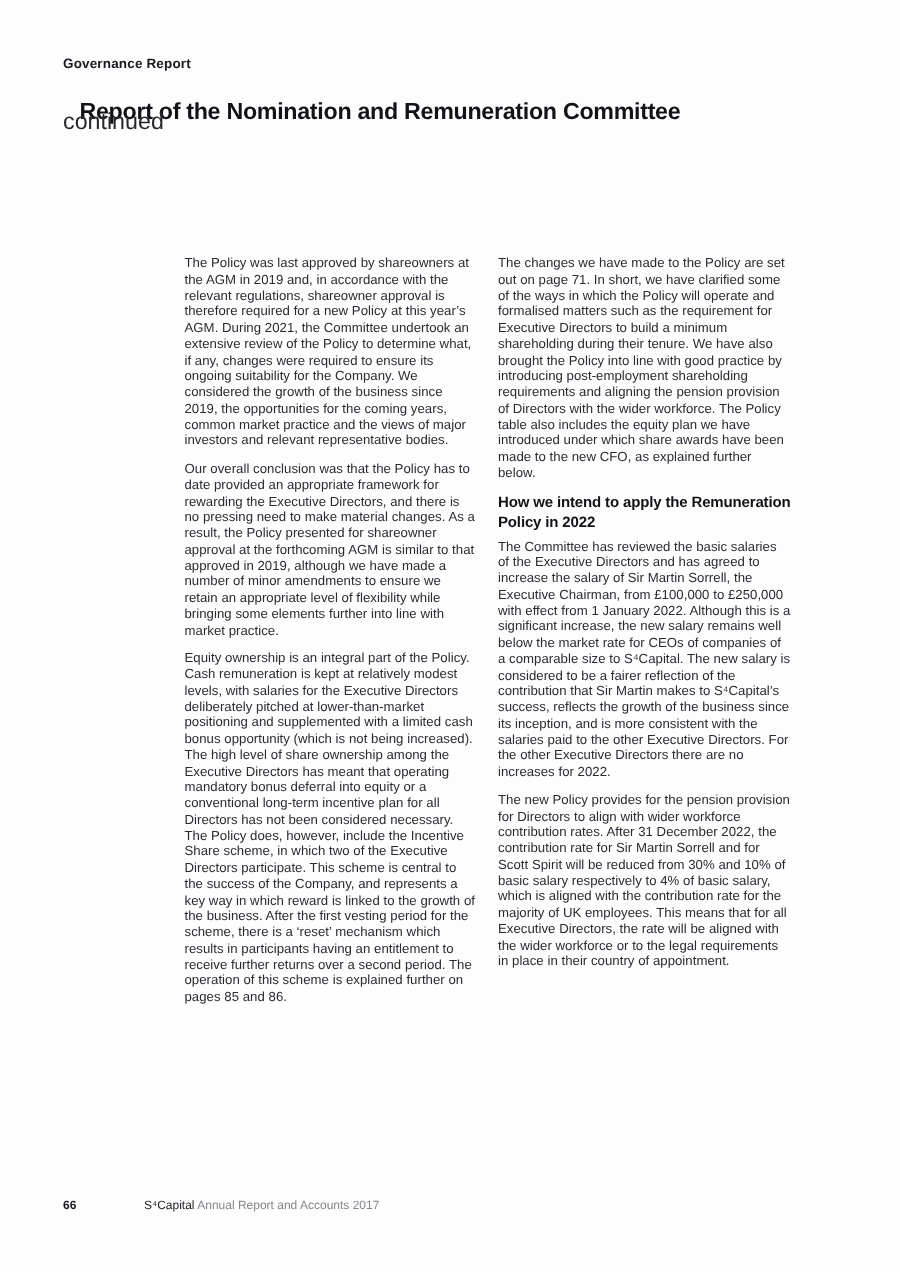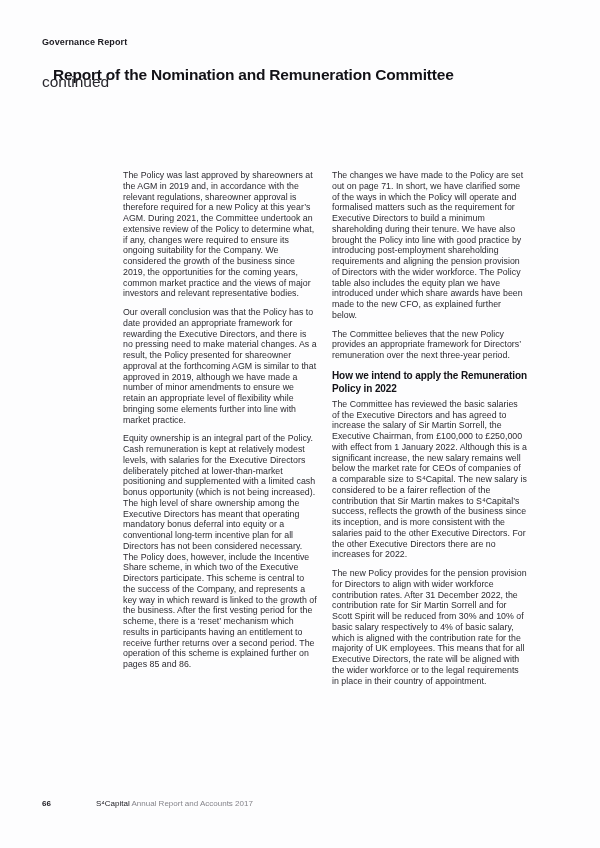--- a/index.html
+++ b/index.html
@@ -112,21 +112,20 @@
   <div class="columns">
 
     <div class="col">
       <p>The Policy was last approved by shareowners at the AGM in 2019 and, in accordance with the relevant regulations, shareowner approval is therefore required for a new Policy at this year’s AGM. During 2021, the Committee undertook an extensive review of the Policy to determine what, if any, changes were required to ensure its ongoing suitability for the Company. We considered the growth of the business since 2019, the opportunities for the coming years, common market practice and the views of major investors and relevant representative bodies.</p>
       <p>Our overall conclusion was that the Policy has to date provided an appropriate framework for rewarding the Executive Directors, and there is no pressing need to make material changes. As a result, the Policy presented for shareowner approval at the forthcoming AGM is similar to that approved in 2019, although we have made a number of minor amendments to ensure we retain an appropriate level of flexibility while bringing some elements further into line with market practice.</p>
       <p>Equity ownership is an integral part of the Policy. Cash remuneration is kept at relatively modest levels, with salaries for the Executive Directors deliberately pitched at lower-than-market positioning and supplemented with a limited cash bonus opportunity (which is not being increased). The high level of share ownership among the Executive Directors has meant that operating mandatory bonus deferral into equity or a conventional long-term incentive plan for all Directors has not been considered necessary. The Policy does, however, include the Incentive Share scheme, in which two of the Executive Directors participate. This scheme is central to the success of the Company, and represents a key way in which reward is linked to the growth of the business. After the first vesting period for the scheme, there is a ‘reset’ mechanism which results in participants having an entitlement to receive further returns over a second period. The operation of this scheme is explained further on pages 85 and 86.</p>
     </div>
 
     <div class="col">
       <p>The changes we have made to the Policy are set out on page 71. In short, we have clarified some of the ways in which the Policy will operate and formalised matters such as the requirement for Executive Directors to build a minimum shareholding during their tenure. We have also brought the Policy into line with good practice by introducing post-employment shareholding requirements and aligning the pension provision of Directors with the wider workforce. The Policy table also includes the equity plan we have introduced under which share awards have been made to the new CFO, as explained further below.</p>
-      <p>The Committee believes that the new Policy provides an appropriate framework for Directors’ remuneration over the next three-year period.</p>
       <h2 class="subhead">How we intend to apply the Remuneration Policy in 2022</h2>
       <p>The Committee has reviewed the basic salaries of the Executive Directors and has agreed to increase the salary of Sir Martin Sorrell, the Executive Chairman, from £100,000 to £250,000 with effect from 1 January 2022. Although this is a significant increase, the new salary remains well below the market rate for CEOs of companies of a comparable size to S⁴Capital. The new salary is considered to be a fairer reflection of the contribution that Sir Martin makes to S⁴Capital’s success, reflects the growth of the business since its inception, and is more consistent with the salaries paid to the other Executive Directors. For the other Executive Directors there are no increases for 2022.</p>
       <p>The new Policy provides for the pension provision for Directors to align with wider workforce contribution rates. After 31 December 2022, the contribution rate for Sir Martin Sorrell and for Scott Spirit will be reduced from 30% and 10% of basic salary respectively to 4% of basic salary, which is aligned with the contribution rate for the majority of UK employees. This means that for all Executive Directors, the rate will be aligned with the wider workforce or to the legal requirements in place in their country of appointment.</p>
     </div>
 
   </div>
 
   <div class="footer">
     <span class="pagenum">66</span><span class="brand">S⁴Capital</span><span class="brand-rest"> Annual Report and Accounts 2017</span>
   </div>

